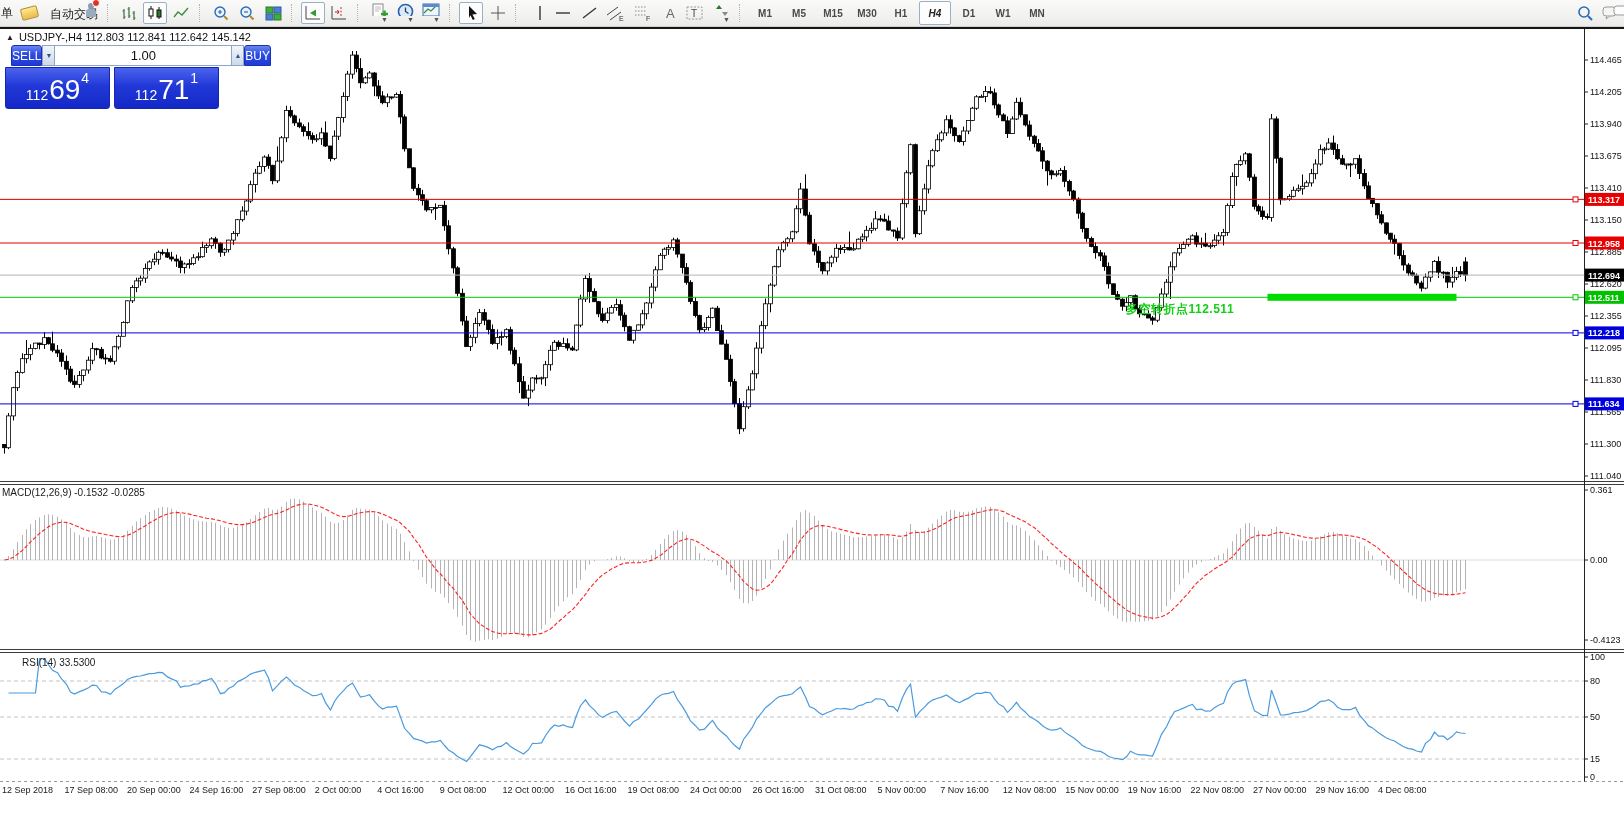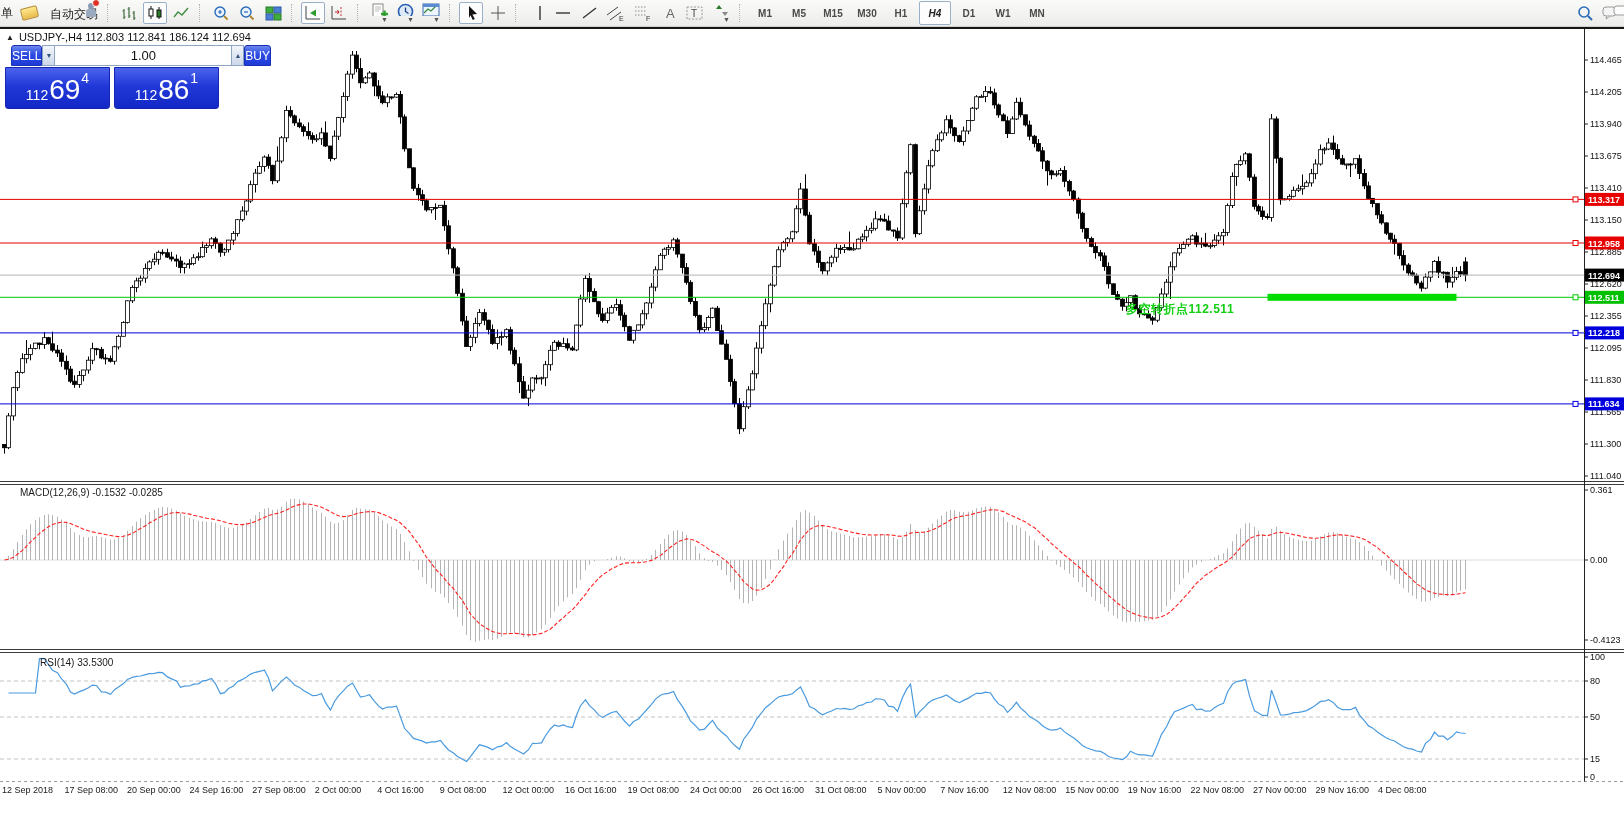--- a/index.html
+++ b/index.html
@@ -47,21 +47,21 @@
           text-align:center;font-size:13px;color:#111;font-family:"Liberation Sans",sans-serif;background:#fff;padding:0;min-width:0;}
   .tp-row2{display:flex;gap:4px;margin-top:1px;height:42px;}
   .tp-price{flex:1;color:#fff;background:linear-gradient(#4b63ec,#2138d8 45%,#1328c6);
             border:1px solid #1527b0;border-radius:0 0 3px 3px;display:flex;align-items:flex-end;
             justify-content:center;padding-bottom:3px;}
   .tp-price .small{font-size:14px;margin-bottom:2px;}
   .tp-price .big{font-size:28px;line-height:30px;margin:0 1px;}
   .tp-price .sup{font-size:14px;align-self:flex-start;margin-top:2px;}
   
   .annotation{position:absolute;left:1126px;top:301px;font-size:12px;font-weight:bold;color:#12d012;letter-spacing:0.5px;}
-  .ind-label{position:absolute;left:20px;font-size:10px;color:#1a1a1a;}
+  .ind-label{position:absolute;left:2px;font-size:10px;color:#1a1a1a;}
   .macd-label{top:487px;}
   .rsi-label{top:657px;padding-left:20px;}
   svg text{font-family:"Liberation Sans",sans-serif;}
 </style>
 </head>
 <body>
 
 <div class="screen">
 
   <div class="toolbar">
@@ -716,42 +716,42 @@
       <text x="1065.3" y="764" font-size="9" fill="#1a1a1a">15 Nov 00:00</text>
       <text x="1127.8" y="764" font-size="9" fill="#1a1a1a">19 Nov 16:00</text>
       <text x="1190.4" y="764" font-size="9" fill="#1a1a1a">22 Nov 08:00</text>
       <text x="1252.9" y="764" font-size="9" fill="#1a1a1a">27 Nov 00:00</text>
       <text x="1315.5" y="764" font-size="9" fill="#1a1a1a">29 Nov 16:00</text>
       <text x="1378.0" y="764" font-size="9" fill="#1a1a1a">4 Dec 08:00</text>
     </svg>
 
   <div class="chart-title">
     <span class="tri">▲</span>
-    <span>USDJPY-,H4  112.803 112.841 186.124 112.694</span>
+    <span>USDJPY-,H4  112.803 112.841 112.642 145.142</span>
   </div>
 
   <div class="trade-panel">
     <div class="tp-row1">
       <div class="tp-btn">SELL</div>
       <div class="tp-spin">
         <div class="tp-arrow">▼</div>
         <input class="tp-vol" readonly="" value="1.00" style="">
         <div class="tp-arrow">▲</div>
       </div>
       <div class="tp-btn">BUY</div>
     </div>
     <div class="tp-row2">
       <div class="tp-price">
         <span class="small">112</span>
         <span class="big">69</span>
         <span class="sup">4</span>
       </div>
       <div class="tp-price">
         <span class="small">112</span>
-        <span class="big">86</span>
+        <span class="big">71</span>
         <span class="sup">1</span>
       </div>
     </div>
   </div>
 
   <div class="annotation">多空转折点112.511</div>
 
   <div class="ind-label macd-label">MACD(12,26,9) -0.1532 -0.0285</div>
   <div class="ind-label rsi-label">RSI(14) 33.5300</div>
 </div>

